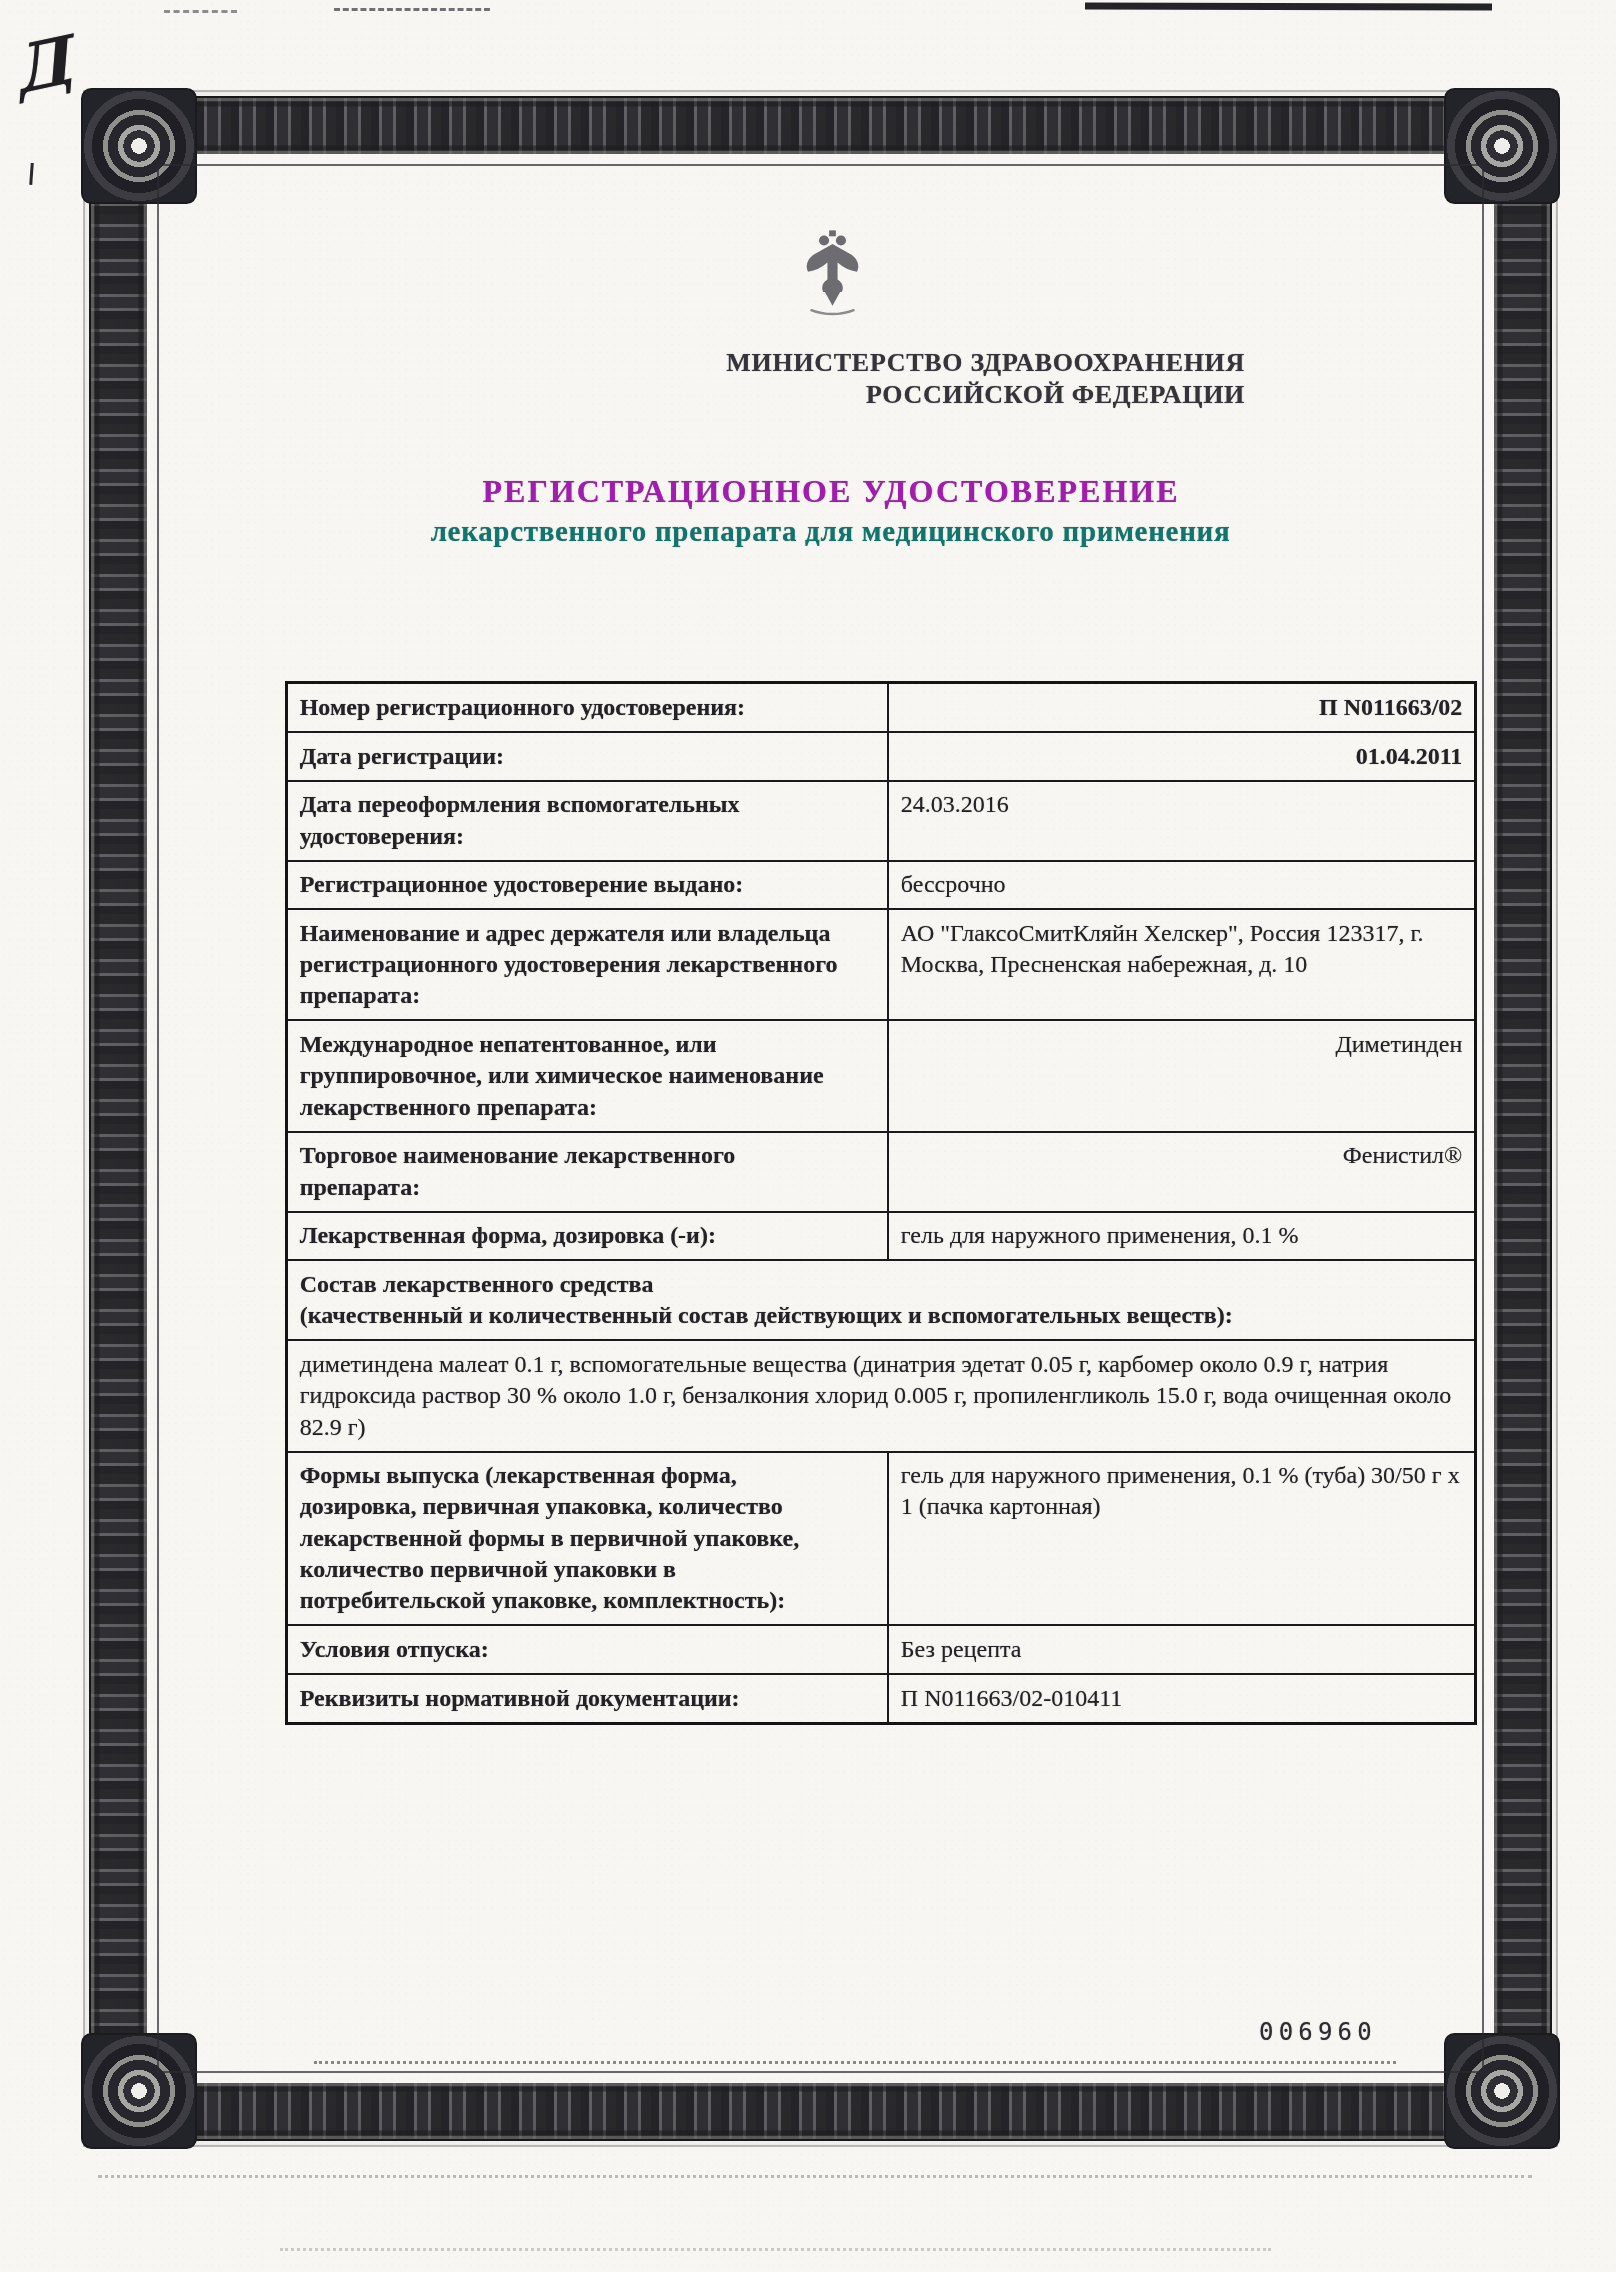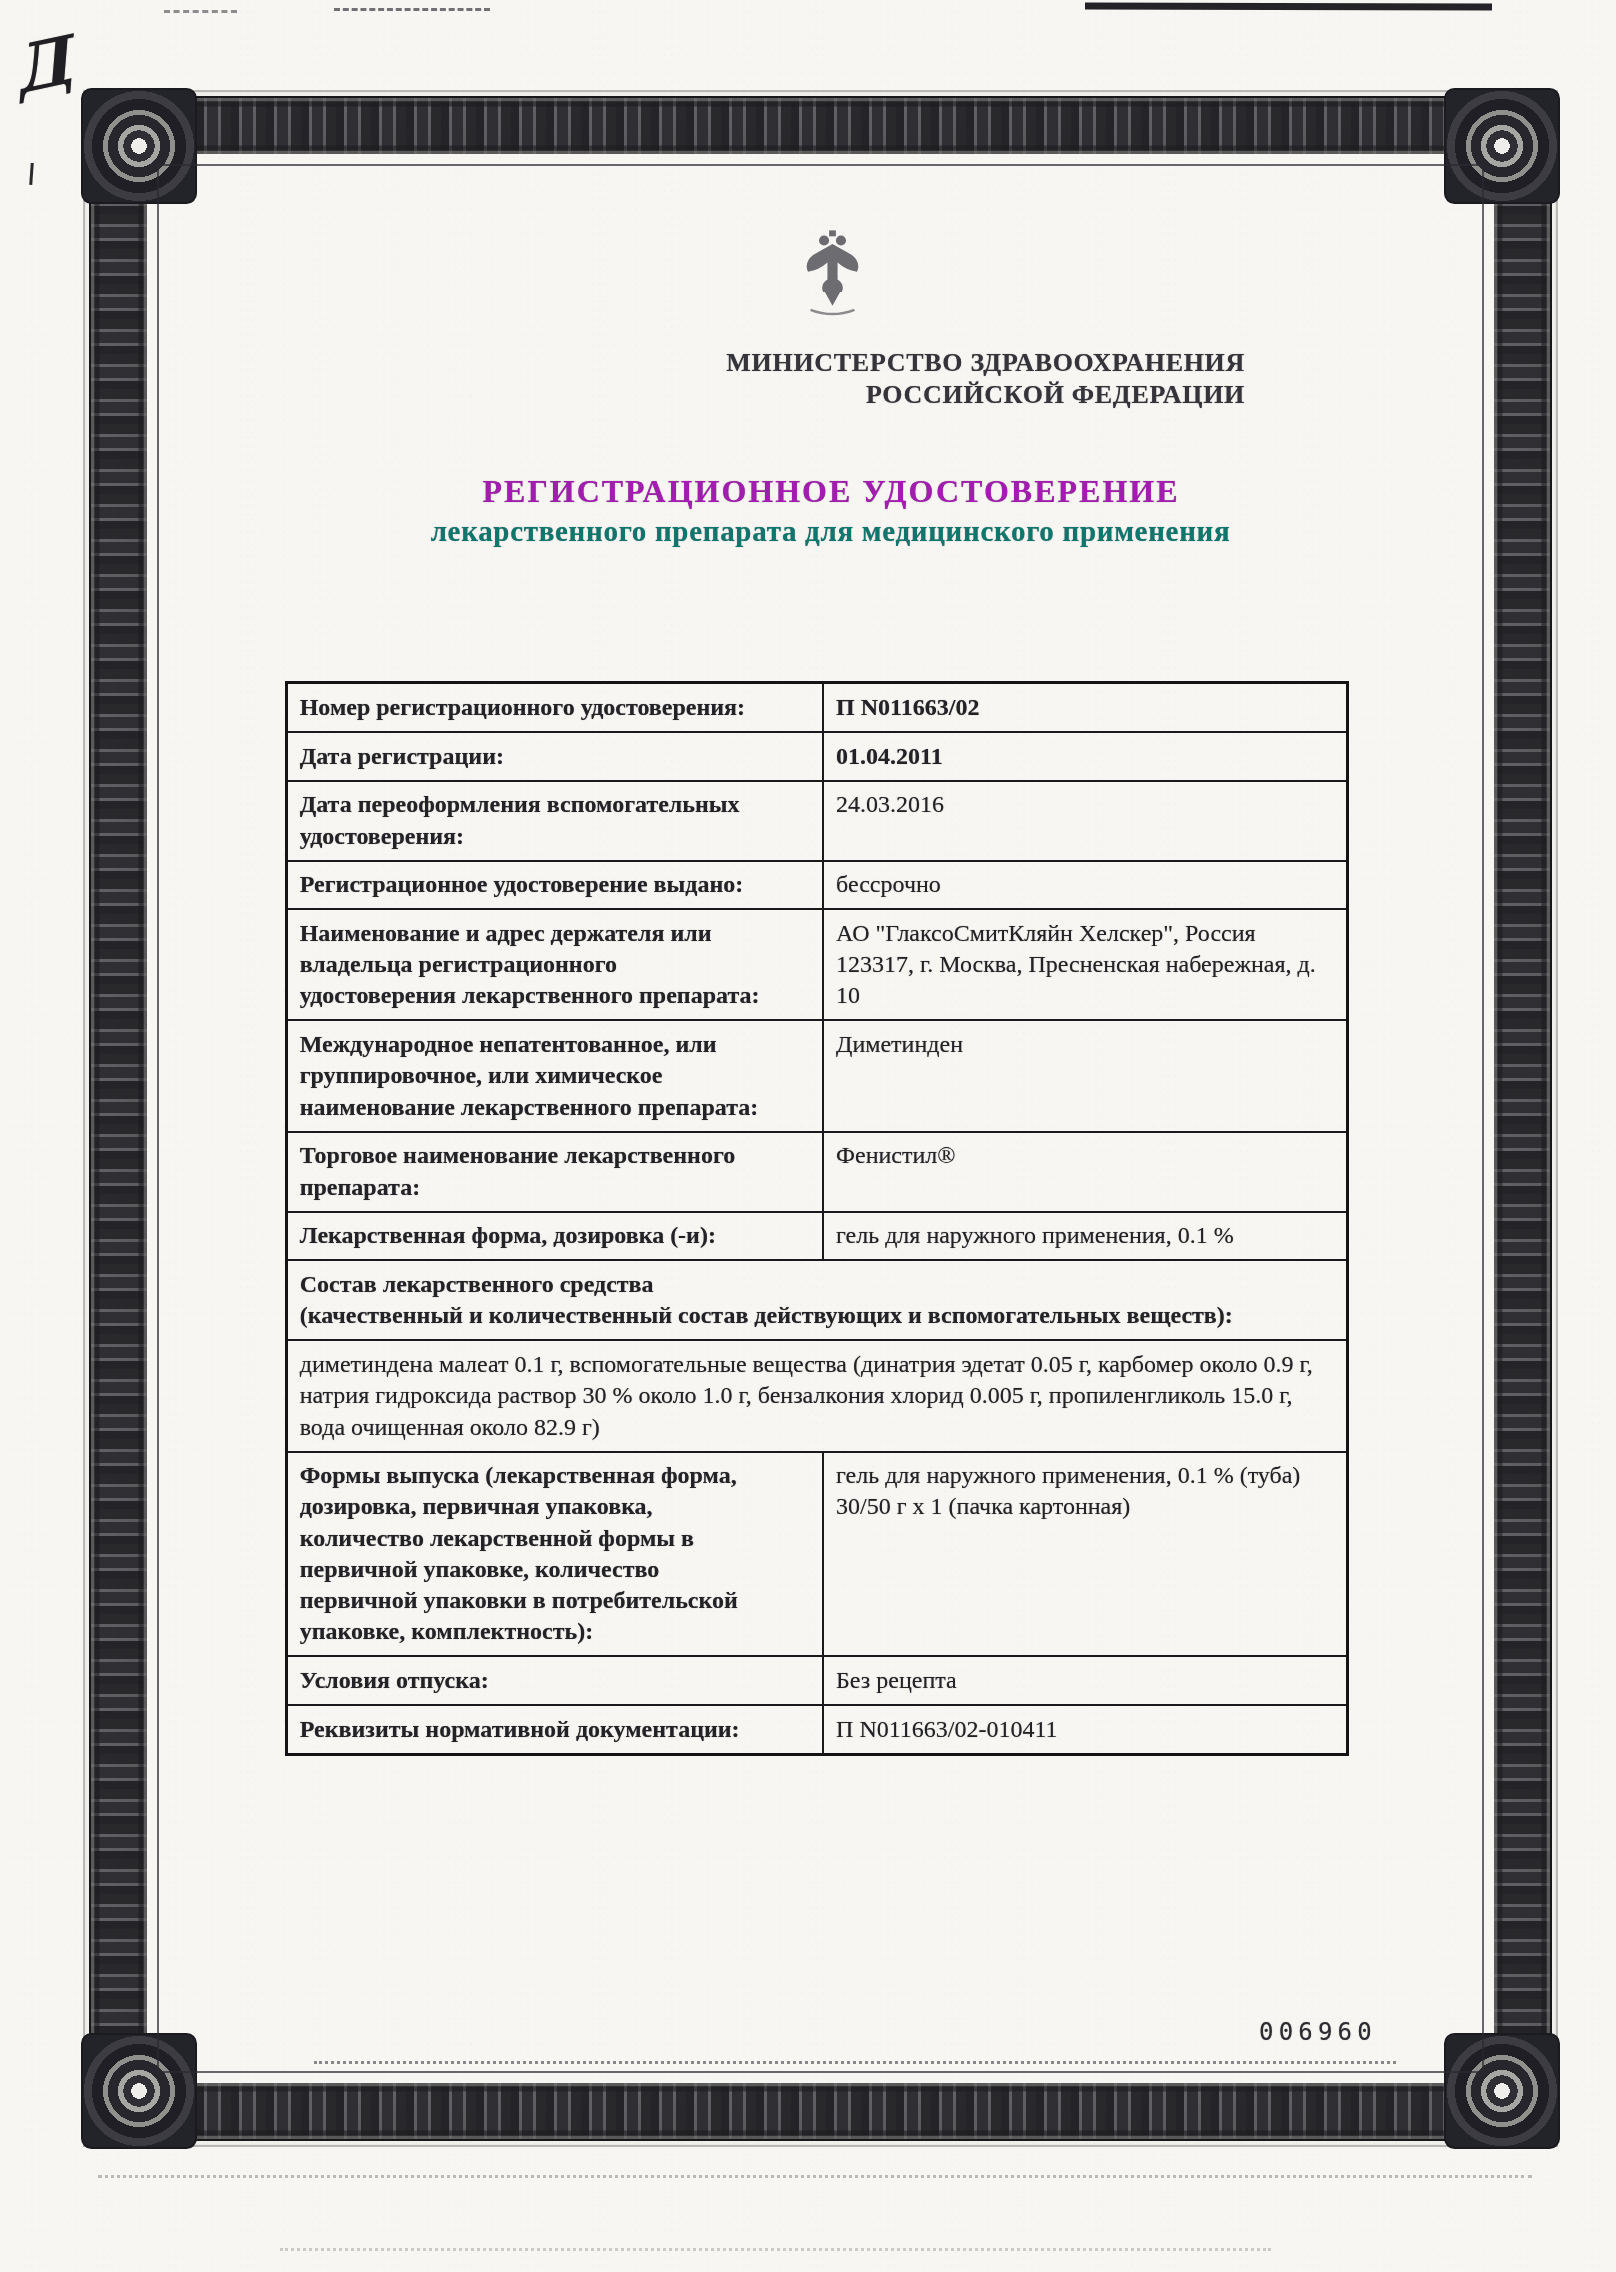--- a/index.html
+++ b/index.html
@@ -67,31 +67,31 @@
     position:absolute;left:352px;top:473px;width:958px;text-align:center;
     font-weight:700;font-size:32px;letter-spacing:2px;color:#a21caf;font-family:Liberation Serif, serif;
   }
   .doc-subtitle{
     position:absolute;left:319px;top:515px;width:1023px;text-align:center;
     font-weight:600;font-size:29px;letter-spacing:0.7px;color:#0f766e;
   }
 
   
   .reg-table{
-    position:absolute;left:285px;top:681px;width:1064px;
+    position:absolute;left:285px;top:681px;width:1192px;
     border-collapse:collapse;border:3.3px solid #141417;
     font-size:24px;line-height:1.3;color:#232327;
   }
   .reg-table td{
     border:2.6px solid #1a1a1d;vertical-align:top;
   }
   .reg-table .lbl{font-weight:700;padding:7.8px 46px 7.8px 11.7px;}
   .reg-table .val{padding:7.8px 11.7px;}
   .reg-table .full{padding:7.8px 11.7px;}
-  .center{text-align:left;}
+  .center{text-align:right;}
   .bold{font-weight:700;}
   .blk{display:block;}
 
   
   .serial{
     position:absolute;left:1259px;top:2018px;
     font-family:"DejaVu Sans Mono",monospace;font-size:24px;letter-spacing:5.2px;
     color:#2c2c32;font-weight:500;
   }
   .dotted{position:absolute;height:0;border-top:3.9px dotted rgba(45,45,52,.55);}

